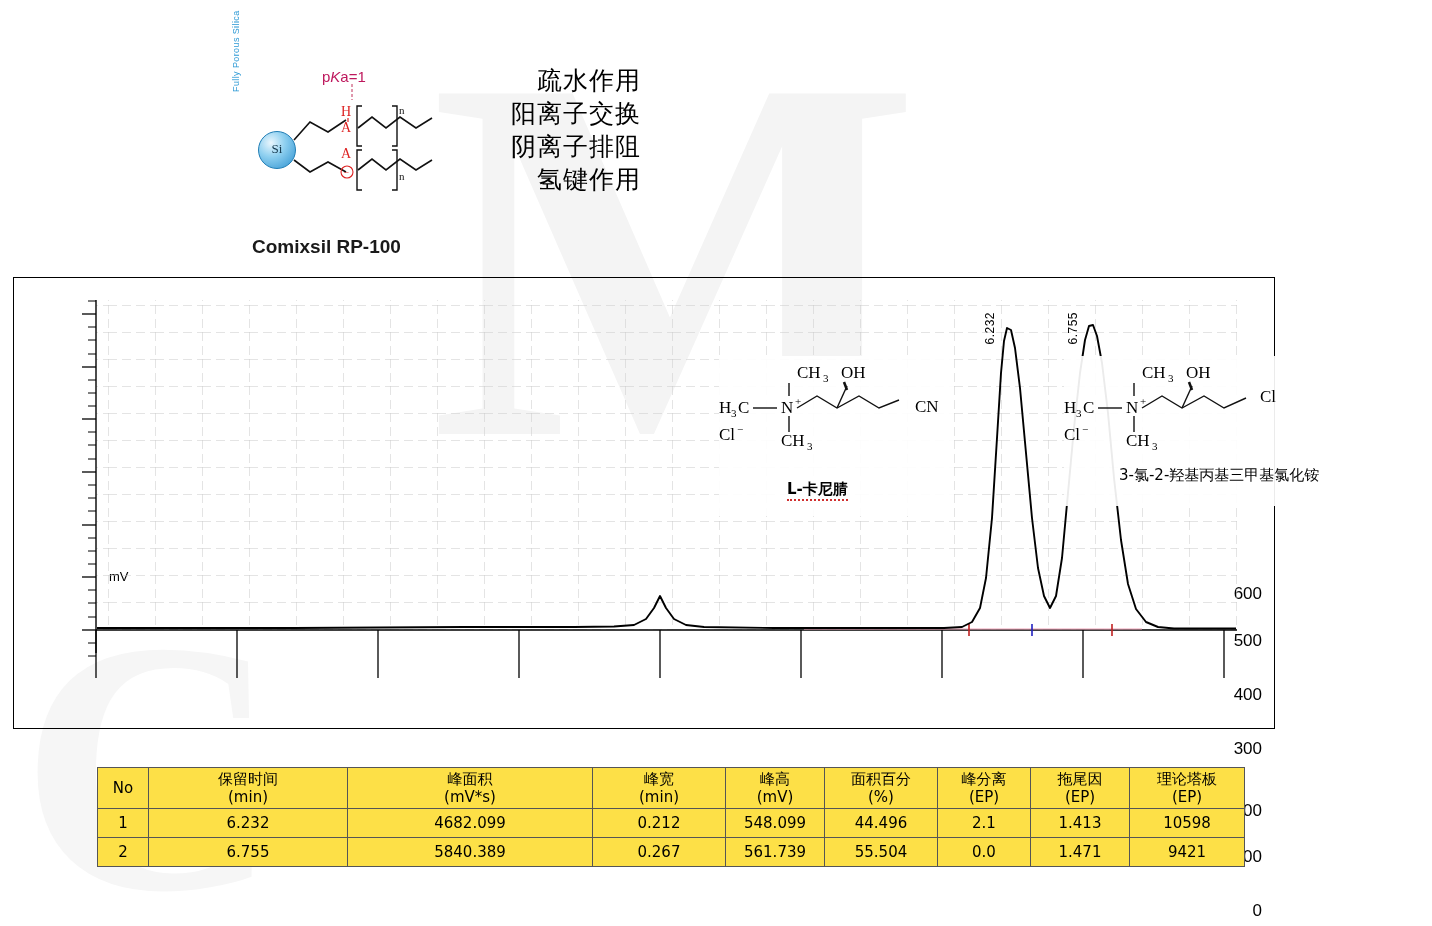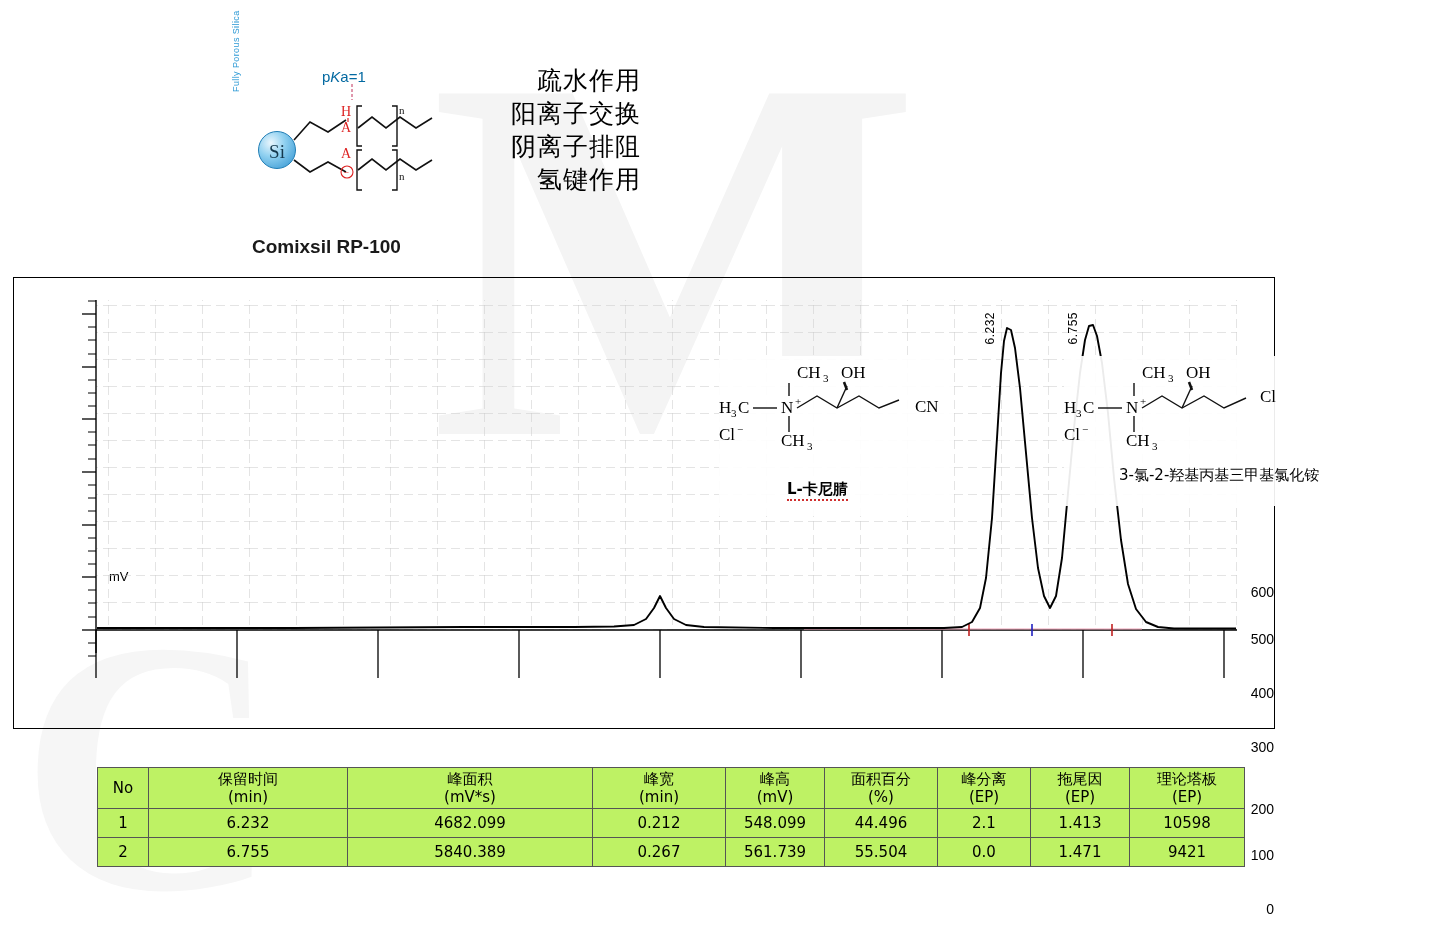--- a/index.html
+++ b/index.html
@@ -44,21 +44,21 @@
   #structure-panel {
     position: absolute;
     left: 0; top: 0;
     width: 700px; height: 270px;
     z-index: 2;
   }
   .pka-label {
     position: absolute;
     left: 322px; top: 68px;
     font-size: 15px;
-    color: #0369a1;
+    color: #be185d;
     font-family: "Liberation Sans", sans-serif;
   }
   .pka-label i { font-style: italic; }
   .silica-vert {
     position: absolute;
     left: 231px; top: 92px;
     font-size: 9px;
     color: #2e9ad6;
     transform: rotate(-90deg);
     transform-origin: left top;
@@ -71,21 +71,21 @@
     width: 36px; height: 36px;
     border-radius: 50%;
     background: radial-gradient(circle at 33% 30%, #eaf6fd 0%, #8fd0f0 40%, #2b90cf 100%);
     border: 1px solid #1f7db5;
   }
   .si-ball span {
     position: absolute;
     left: 0; top: 9px;
     width: 36px;
     text-align: center;
-    font-size: 19px;
+    font-size: 13px;
     color: #14384d;
     font-family: "Liberation Serif", serif;
   }
   .product-name {
     position: absolute;
     left: 252px; top: 236px;
     font-size: 19px;
     font-weight: bold;
     color: #1a1a1a;
   }
@@ -113,22 +113,22 @@
     z-index: 2;
   }
   .axis-label-mv {
     position: absolute;
     left: 95px; top: 291px;
     font-size: 13px;
     color: #000;
   }
   .ytick {
     position: absolute;
-    right: 0;
-    font-size: 14px;
+    right: 12px;
+    font-size: 17px;
     color: #000;
     text-align: right;
     width: 40px;
   }
   
   .mol-box {
     position: absolute;
     z-index: 4;
     font-family: "Liberation Serif", serif;
     color: #000;
@@ -148,21 +148,21 @@
     writing-mode: vertical-rl;
     transform: rotate(180deg);
     letter-spacing: 0.5px;
   }
   
   #results-table {
     position: absolute;
     left: 97px; top: 767px;
     border-collapse: collapse;
     z-index: 3;
-    background: #bef264;
+    background: #fde047;
   }
   #results-table th, #results-table td {
     border: 1px solid #555;
     font-size: 15px;
     color: #000;
     text-align: center;
     font-family: "DejaVu Sans", sans-serif;
     padding: 2px 4px;
   }
   #results-table th { font-weight: normal; line-height: 18px; }

